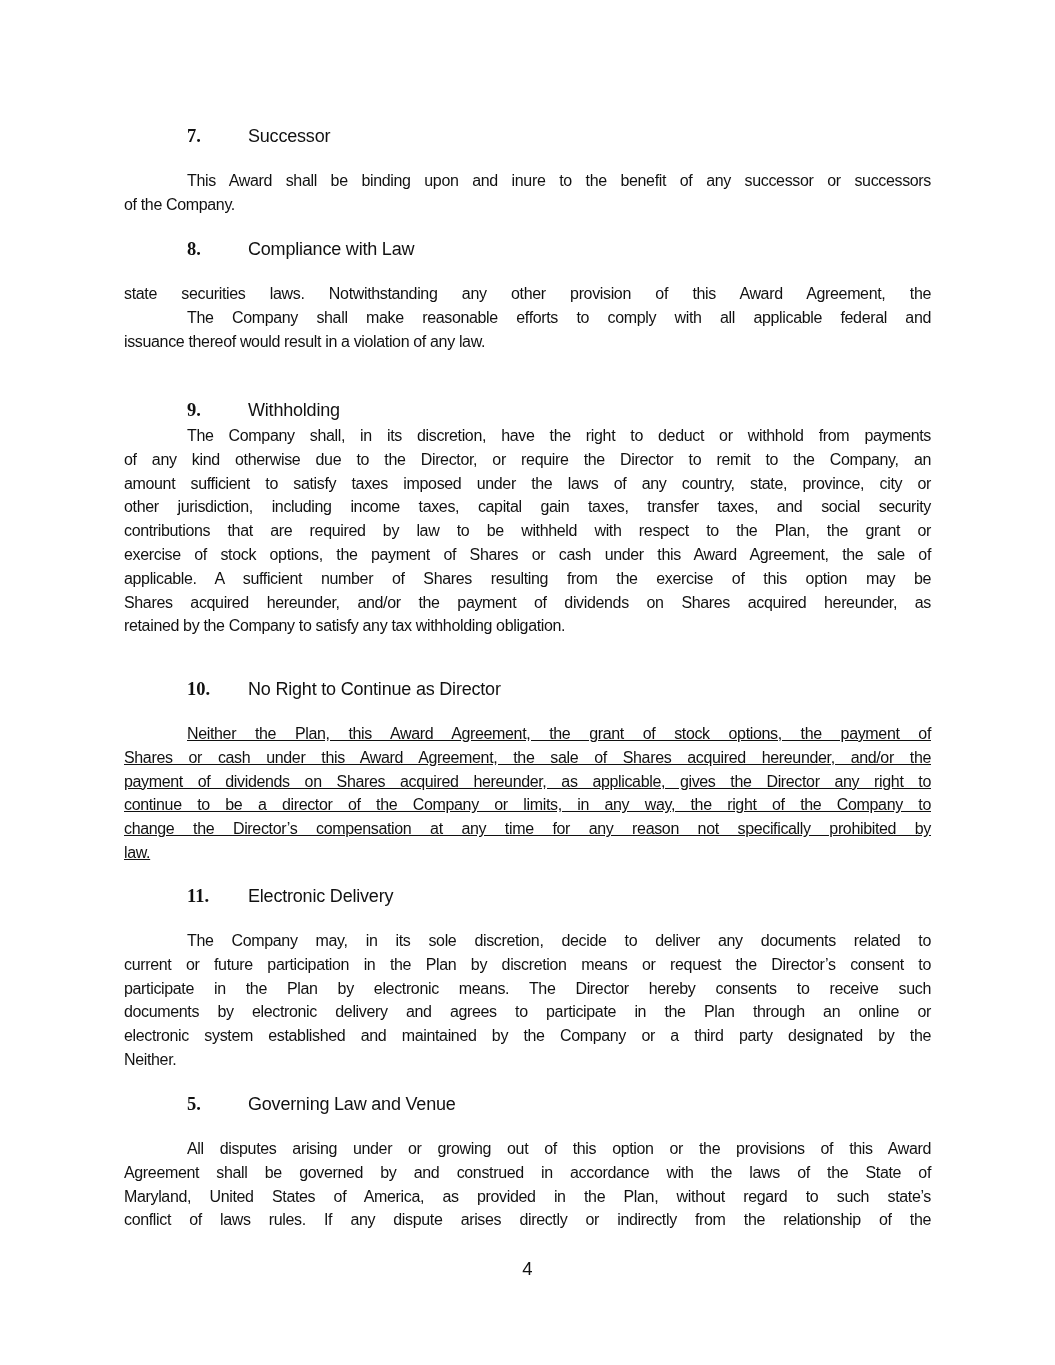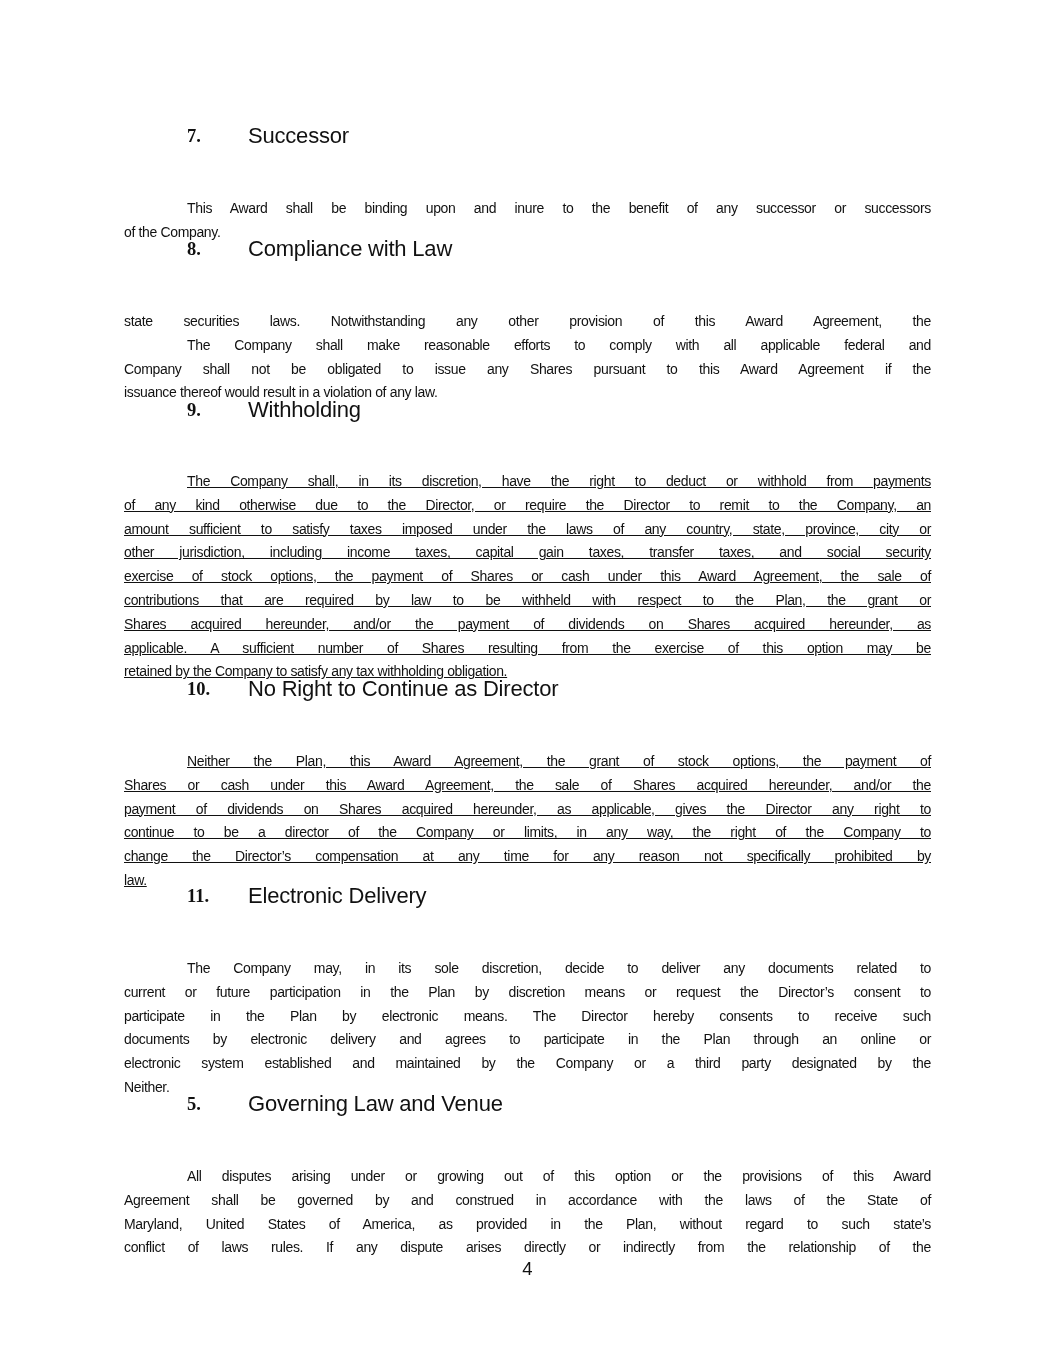--- a/index.html
+++ b/index.html
@@ -36,29 +36,28 @@
       top: 0;
       font-family: "Liberation Serif", serif;
       font-weight: bold;
       font-size: 18.5px;
     }
     .heading .title {
       position: absolute;
       left: 61px;
       top: 0;
       font-family: "Liberation Sans", sans-serif;
-      font-size: 22px;
+      font-size: 18px;
       letter-spacing: -0.2px;
     }
     .para {
       position: absolute;
       left: 124px;
       width: 807px;
-      font-size: 14px;
-      margin-top: 28px;
+      font-size: 16px;
     }
     .line {
       display: block;
       height: 23.8px;
       line-height: 23.8px;
       text-align: justify;
       text-align-last: justify;
       white-space: nowrap;
       overflow: visible;
       letter-spacing: -0.35px;
@@ -93,37 +92,36 @@
     <span class="line last">of the Company.</span>
   </div>
 
   <div class="heading" style="top:237px;">
     <span class="num">8.</span>
     <span class="title">Compliance with Law</span>
   </div>
   <div class="para" style="top:282px;">
     <span class="line">state securities laws. Notwithstanding any other provision of this Award Agreement, the</span>
     <span class="line first">The Company shall make reasonable efforts to comply with all applicable federal and</span>
-    <span class="line">Company shall not be obligated to issue any Shares pursuant to this Award Agreement if the</span>
     <span class="line last">issuance thereof would result in a violation of any law.</span>
   </div>
 
   <div class="heading" style="top:398px;">
     <span class="num">9.</span>
     <span class="title">Withholding</span>
   </div>
-  <div class="para" style="top:442px;text-decoration:underline;">
+  <div class="para" style="top:424px;">
     <span class="line first">The Company shall, in its discretion, have the right to deduct or withhold from payments</span>
     <span class="line">of any kind otherwise due to the Director, or require the Director to remit to the Company, an</span>
     <span class="line">amount sufficient to satisfy taxes imposed under the laws of any country, state, province, city or</span>
     <span class="line">other jurisdiction, including income taxes, capital gain taxes, transfer taxes, and social security</span>
+    <span class="line">contributions that are required by law to be withheld with respect to the Plan, the grant or</span>
     <span class="line">exercise of stock options, the payment of Shares or cash under this Award Agreement, the sale of</span>
-    <span class="line">contributions that are required by law to be withheld with respect to the Plan, the grant or</span>
+    <span class="line">applicable. A sufficient number of Shares resulting from the exercise of this option may be</span>
     <span class="line">Shares acquired hereunder, and/or the payment of dividends on Shares acquired hereunder, as</span>
-    <span class="line">applicable. A sufficient number of Shares resulting from the exercise of this option may be</span>
     <span class="line last">retained by the Company to satisfy any tax withholding obligation.</span>
   </div>
 
   <div class="heading" style="top:677px;">
     <span class="num">10.</span>
     <span class="title">No Right to Continue as Director</span>
   </div>
   <div class="para" style="top:722px;text-decoration:underline;">
     <span class="line first">Neither the Plan, this Award Agreement, the grant of stock options, the payment of</span>
     <span class="line">Shares or cash under this Award Agreement, the sale of Shares acquired hereunder, and/or the</span>

